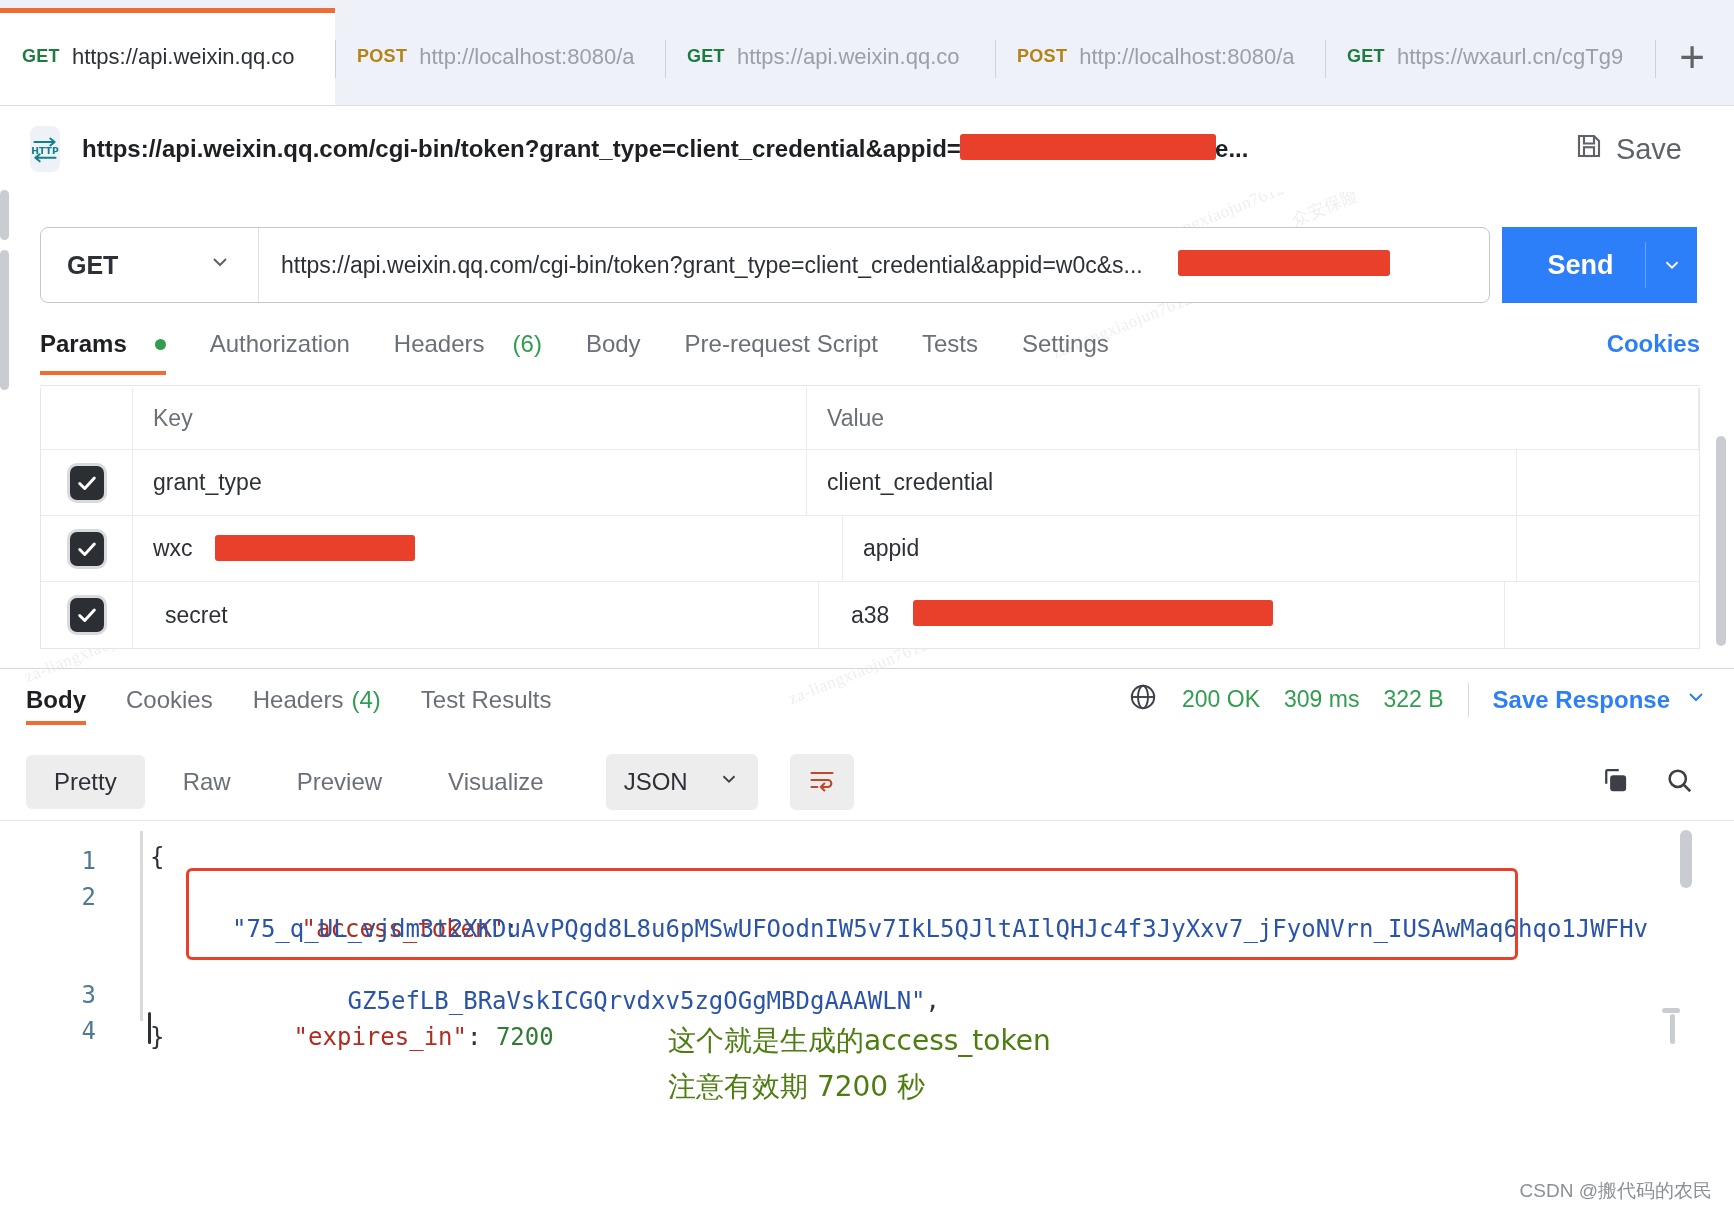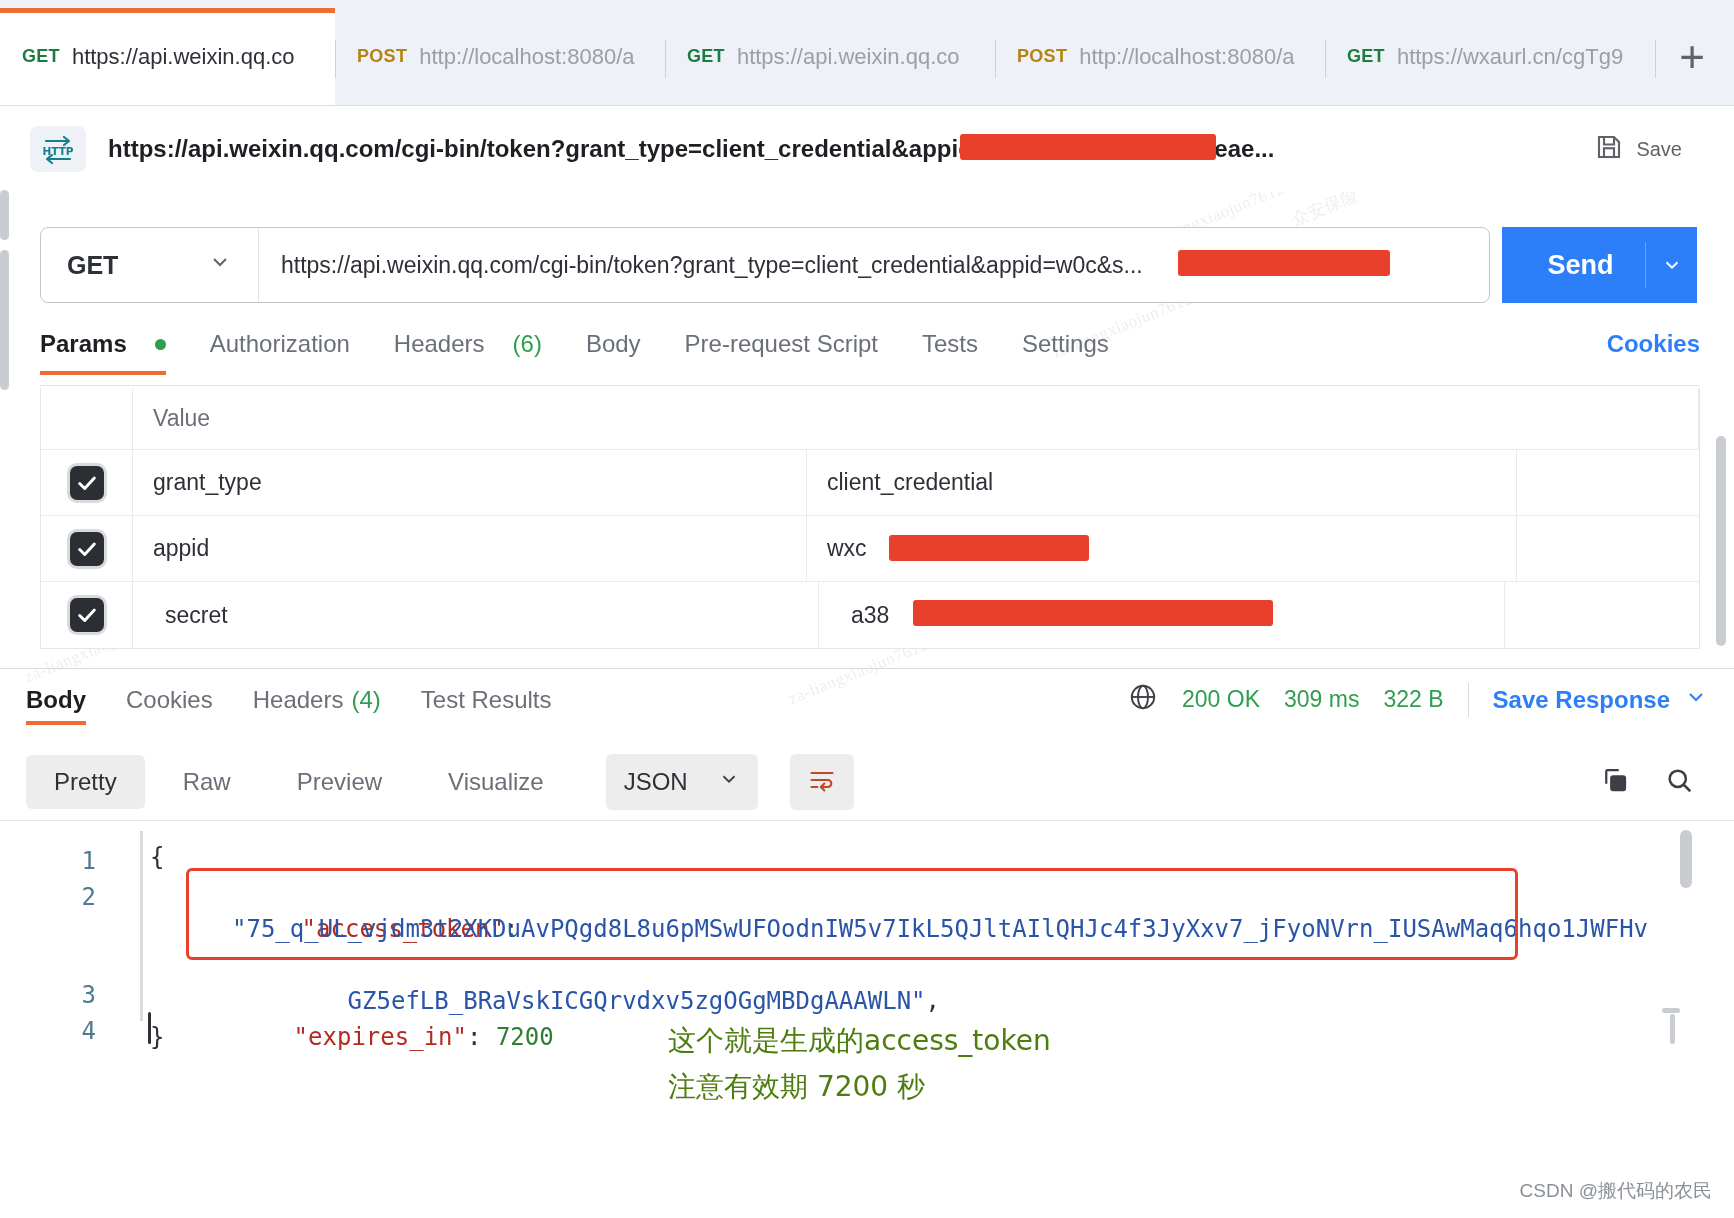--- a/index.html
+++ b/index.html
@@ -53,31 +53,31 @@
   .tabplus::before{
     content:""; position:absolute; left:0; top:32px; height:38px; width:1px; background:#cdd2da;
   }
 
   
   .titlerow{
     position:absolute; left:0; top:106px; width:1734px; height:86px;
     display:flex; align-items:center; padding:0 30px; background:#fff;
   }
   .httpbadge{
-    width:56px; height:46px; border-radius:8px; background:#eef2f6;
+    width:30px; height:46px; border-radius:8px; background:#eef2f6;
     display:flex; align-items:center; justify-content:center; flex:0 0 auto;
     color:#12808c;
   }
   .titletext{
     margin-left:22px; font-size:24px; font-weight:bold; color:#1d1f23;
     white-space:nowrap; overflow:hidden; position:relative; flex:1 1 auto;
   }
   .savebtn{
     margin-left:auto; display:flex; align-items:center; gap:12px;
-    color:#5f6368; font-size:20px; padding-right:22px;
+    color:#5f6368; font-size:29px; padding-right:22px;
   }
 
   
   .urlbar{
     position:absolute; left:40px; top:227px; width:1450px; height:76px;
     border:1px solid #c2c7ce; border-radius:8px; display:flex; align-items:stretch; background:#fff;
   }
   .methodsel{
     width:218px; display:flex; align-items:center; justify-content:space-between;
     padding:0 26px; font-size:25px; font-weight:bold; color:#2d3036;
@@ -329,20 +329,21 @@
     </div>
     <div class="rtab">
       <span>Settings</span>
     </div>
     <div class="cookieslink">Cookies</div>
   </div>
 
   <div class="ptable">
     <div class="prow head">
       <div class="pcell c-chk"></div>
+      <div class="pcell c-key">Key</div>
       <div class="pcell c-val">Value</div>
     </div>
 
     <div class="prow">
       <div class="pcell c-chk">
         <span class="chk">
           <svg width="22" height="22" viewBox="0 0 24 24" fill="none" stroke="#ffffff" stroke-width="3.2" stroke-linecap="round" stroke-linejoin="round">
               <path d="M4 12.5l5.5 5.5L20 6.5"></path>
             </svg>
         </span>
@@ -353,25 +354,25 @@
     </div>
 
     <div class="prow">
       <div class="pcell c-chk">
         <span class="chk">
           <svg width="22" height="22" viewBox="0 0 24 24" fill="none" stroke="#ffffff" stroke-width="3.2" stroke-linecap="round" stroke-linejoin="round">
               <path d="M4 12.5l5.5 5.5L20 6.5"></path>
             </svg>
         </span>
       </div>
-      <div class="pcell c-key">appid</div>
       <div class="pcell c-val">
         <span>wxc</span>
         <span class="redact" style="left:82px;top:19px;width:200px;height:26px;"></span>
       </div>
+      <div class="pcell c-key">appid</div>
       <div class="pcell c-bulk"></div>
     </div>
 
     <div class="prow">
       <div class="pcell c-chk">
         <span class="chk">
           <svg width="22" height="22" viewBox="0 0 24 24" fill="none" stroke="#ffffff" stroke-width="3.2" stroke-linecap="round" stroke-linejoin="round">
               <path d="M4 12.5l5.5 5.5L20 6.5"></path>
             </svg>
         </span>

